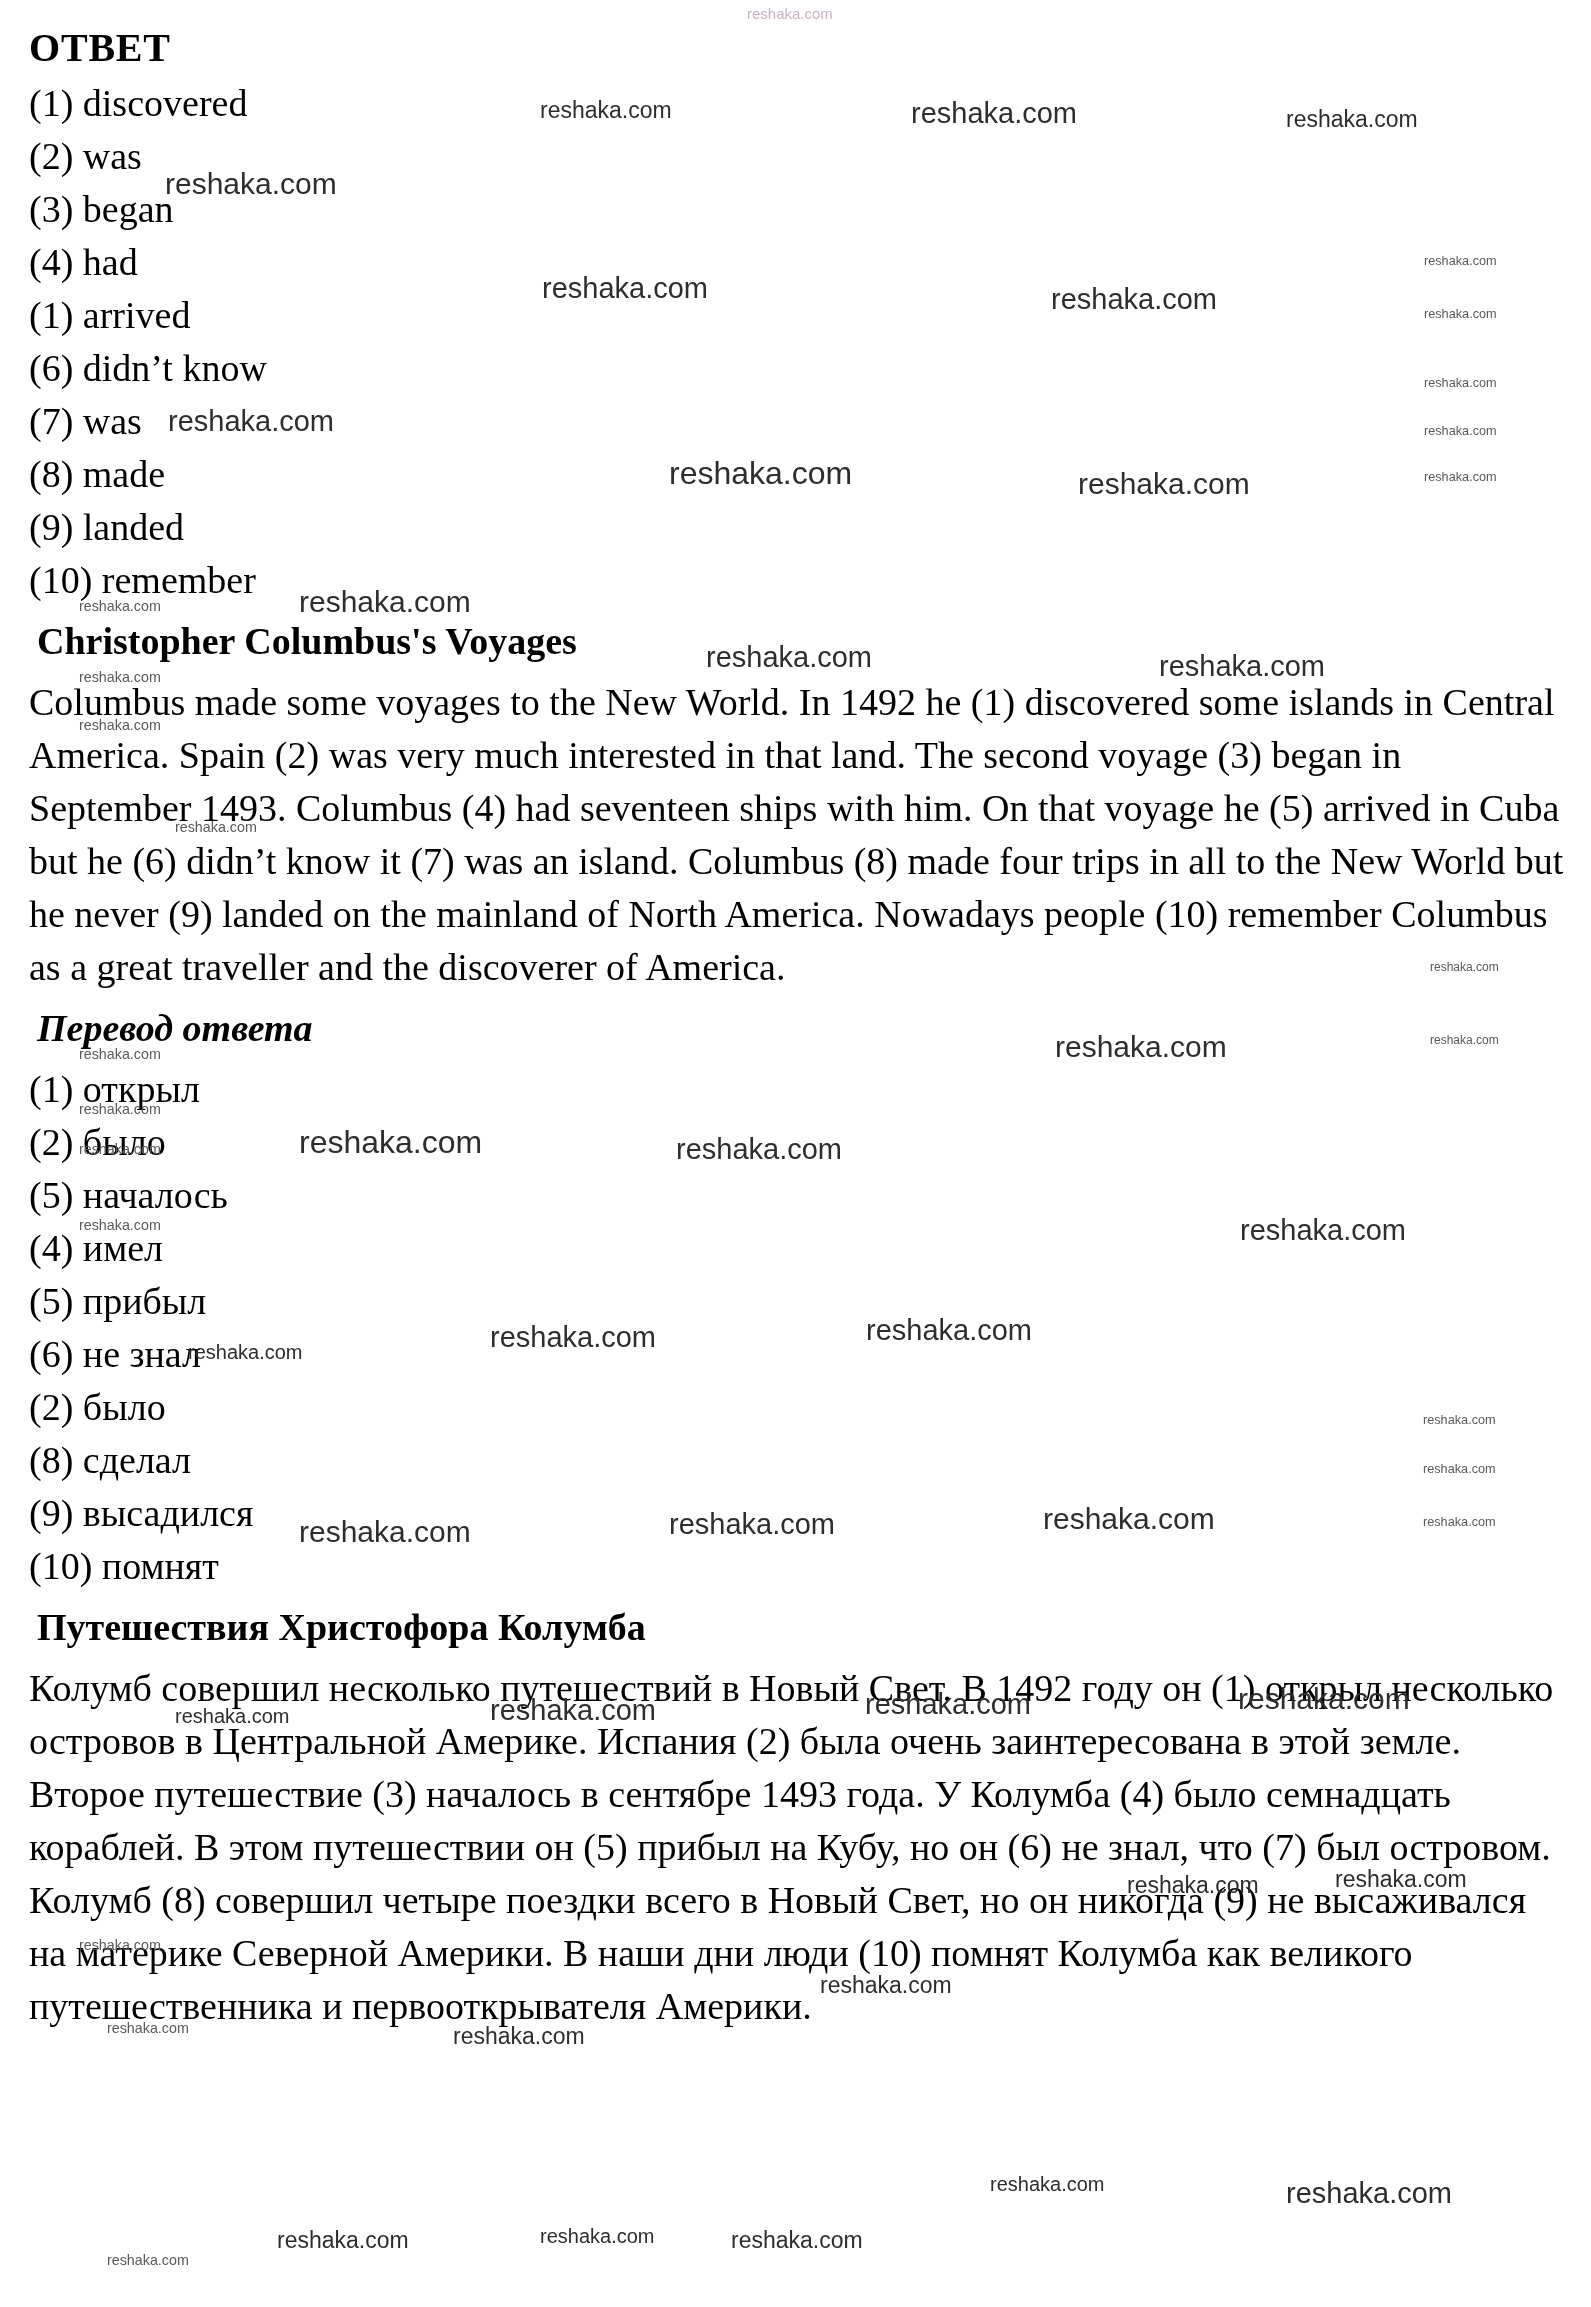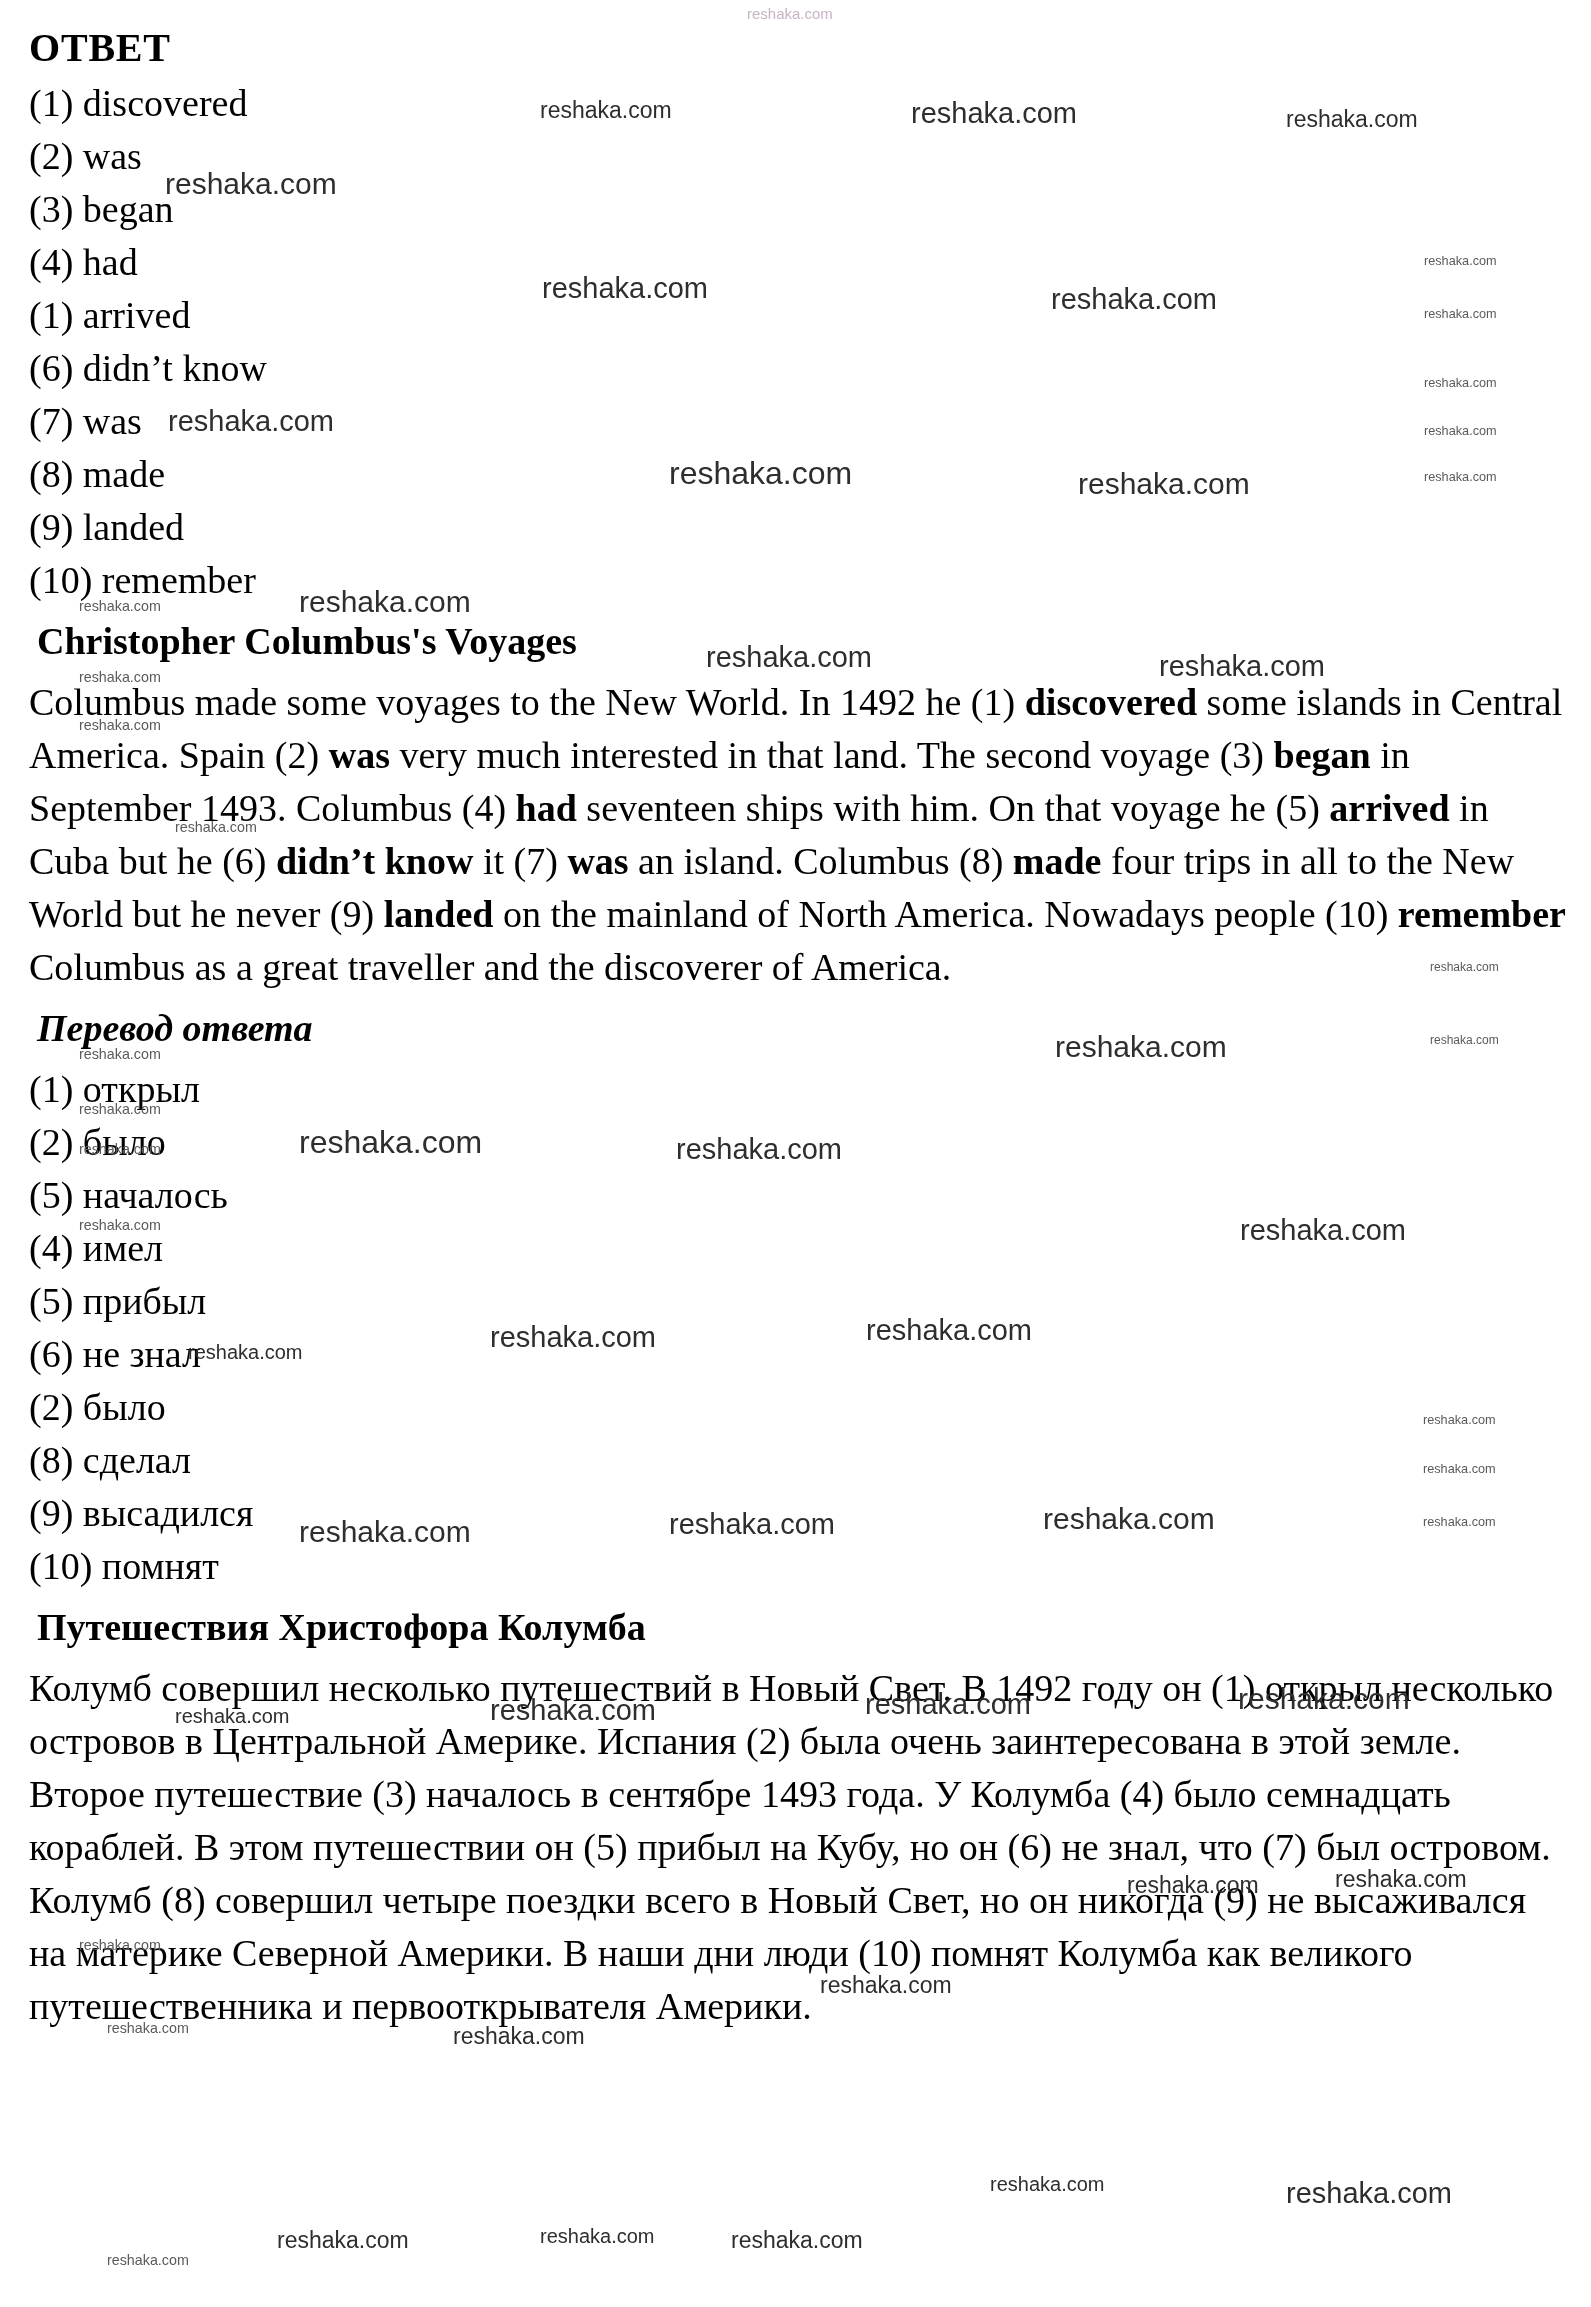--- a/index.html
+++ b/index.html
@@ -43,21 +43,21 @@
     line-height: 53px;
   }
   h2.italic { font-style: italic; }
   p.doc-p {
     font-size: 38px;
     line-height: 53px;
     margin: 0;
     width: 1540px;
     text-align: left;
   }
-  .b { font-weight: bold; }
+  .b { font-weight: normal; }
   .gap-top { margin-top: 56px; }
   
   .wm {
     position: absolute;
     font-family: "Liberation Sans", sans-serif;
     white-space: nowrap;
     pointer-events: none;
   }
   .wm.dark  { color: #2e2e2e; }
   .wm.gray  { color: #5a5a5a; }

